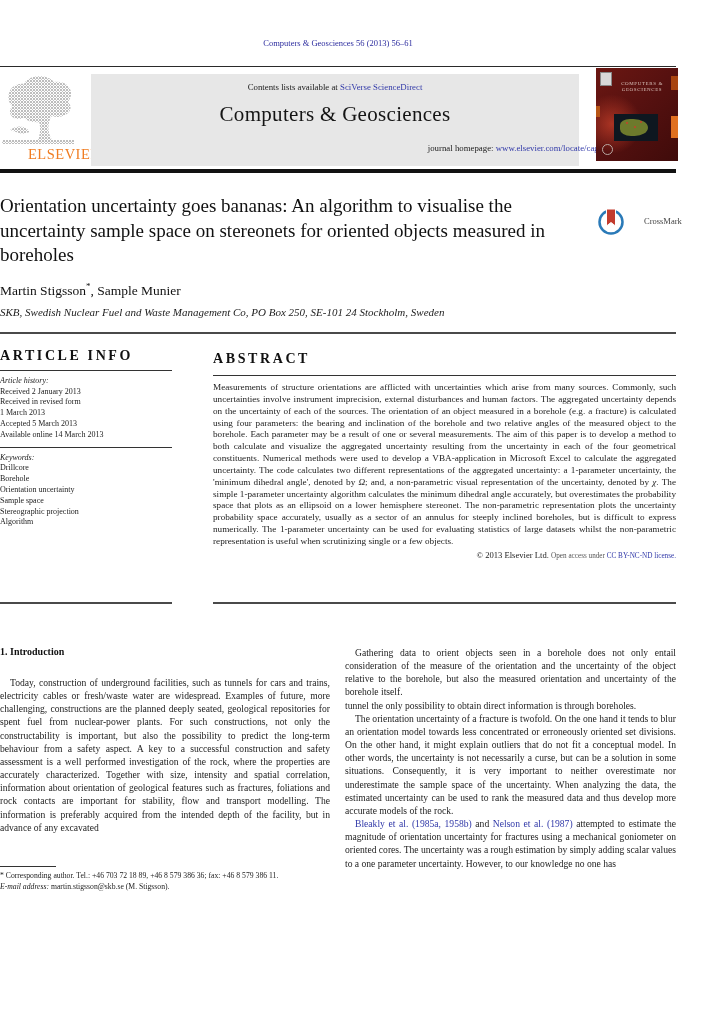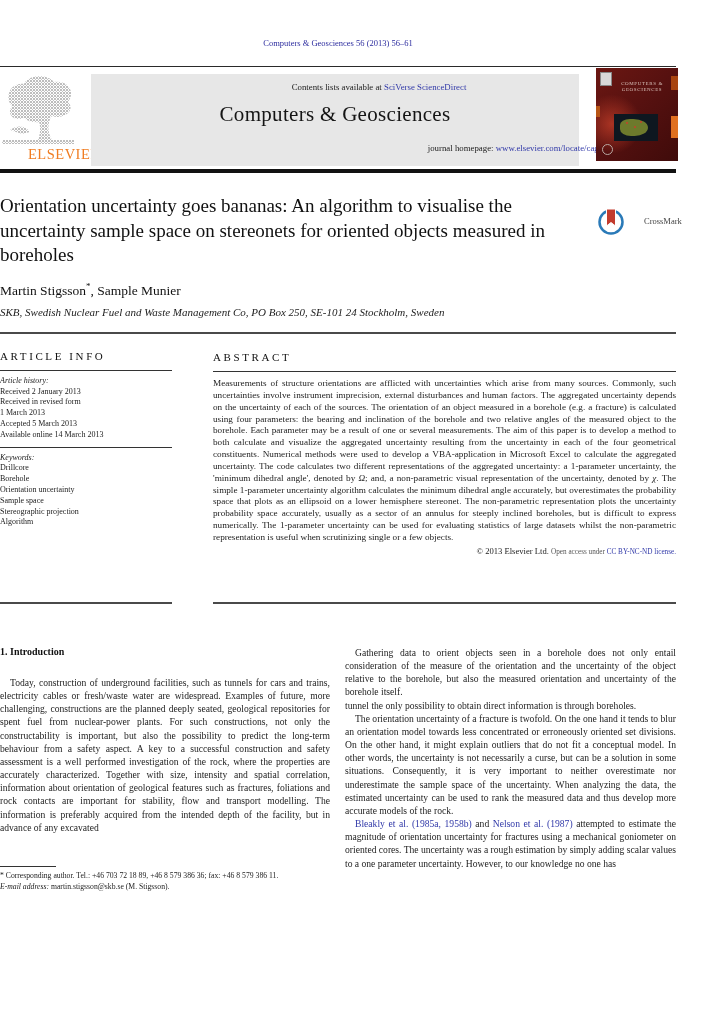--- a/index.html
+++ b/index.html
@@ -13,21 +13,21 @@
             font-size:8.5px;color:#2d2d9f;}
   .top-rule{position:absolute;top:66px;left:0;width:676px;border-top:1.5px solid #2a2a2a;}
 
   
   .elsevier{position:absolute;left:0;top:74px;width:90px;height:94px;}
   .els-text{position:absolute;left:0;top:72px;font-size:14.5px;color:#f07d22;
             letter-spacing:.5px;font-family:"Liberation Serif",serif;padding-left:28px;}
 
   
   .headbox{position:absolute;left:91px;top:74px;width:488px;height:92px;background:#e7e7e7;}
-  .contents-line{position:absolute;top:8px;left:0;width:100%;text-align:center;font-size:8.8px;color:#222;padding-left:44px;}
+  .contents-line{position:absolute;top:8px;left:0;width:100%;text-align:center;font-size:8.8px;color:#222;}
   .jtitle{position:absolute;top:28px;left:0;width:100%;text-align:center;font-size:21px;
           letter-spacing:.3px;color:#151515;}
   .homepage-line{position:absolute;top:69px;left:0;width:100%;text-align:right;font-size:8.8px;color:#222;padding-left:28px;}
 
   
   .cover{position:absolute;left:596px;top:68px;width:82px;height:93px;
          background:linear-gradient(135deg,#6b1712 0%,#571110 45%,#3f0b0a 100%);overflow:hidden;}
   .cover .glow{position:absolute;left:-14px;top:26px;width:60px;height:60px;border-radius:50%;
         background:radial-gradient(circle,rgba(190,60,40,.8) 0%,rgba(190,60,40,0) 70%);}
   .cover .badge{position:absolute;left:4px;top:4px;width:10px;height:12px;background:#d8d8d8;border:1px solid #888;}
@@ -52,21 +52,21 @@
 
   .authors{position:absolute;top:281px;left:0;font-size:13.5px;color:#111;}
   .authors sup{font-size:9px;}
   .affil{position:absolute;top:306px;left:0;font-size:11px;font-style:italic;color:#222;}
 
   .wide-rule{position:absolute;top:332px;left:0;width:676px;border-top:2px solid #4a4a4a;}
 
   
   .infocol{position:absolute;left:0;top:344px;width:172px;height:258px;border-bottom:2px solid #4a4a4a;
            font-size:8px;line-height:10.8px;color:#222;}
-  .colhead{font-size:11px;font-weight:normal;letter-spacing:2.6px;color:#111;
+  .colhead{font-size:14px;font-weight:bold;letter-spacing:2.6px;color:#111;
            padding:7px 0 8px 0;border-bottom:1.5px solid #333;}
   .history{padding-top:5px;padding-bottom:6px;border-bottom:1.5px solid #333;}
   .kw{padding-top:5px;}
   .ital{font-style:italic;}
 
   
   .abscol{position:absolute;left:213px;top:344px;width:463px;height:258px;border-bottom:2px solid #4a4a4a;}
   .abstxt{margin:6px 0 0 0;font-size:9.2px;line-height:11.85px;text-align:justify;color:#1c1c1c;}
   .abstxt i{font-family:"Liberation Serif",serif;}
   .abscopy{margin-top:2px;text-align:right;font-size:8.6px;color:#1c1c1c;}

